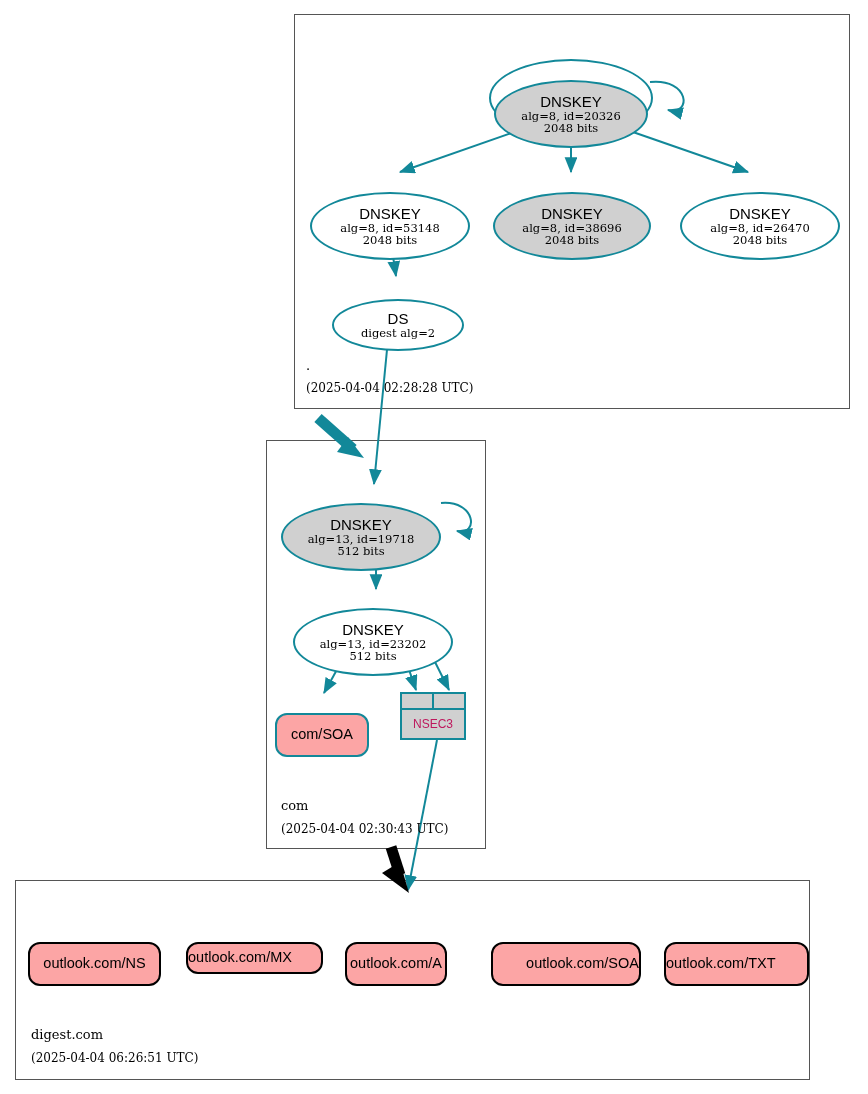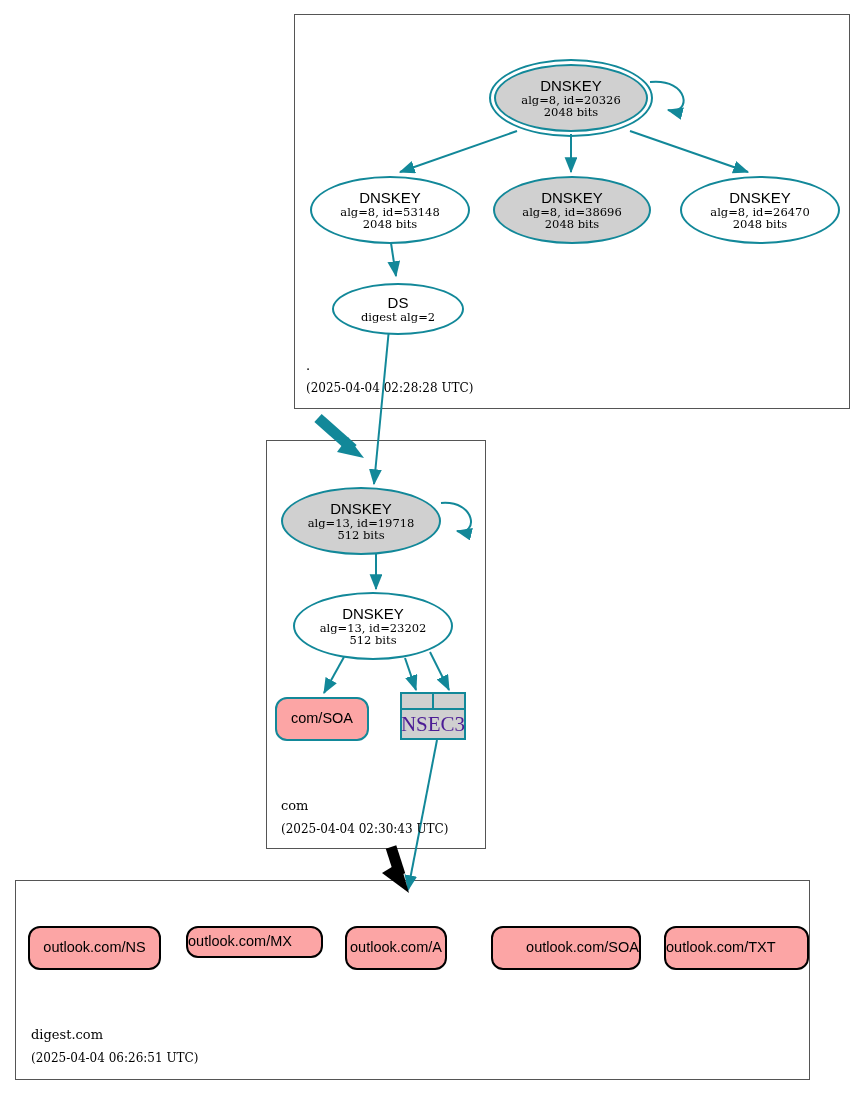--- a/index.html
+++ b/index.html
@@ -49,20 +49,21 @@
   }
   .node {
     position: absolute;
     box-sizing: border-box;
     display: flex;
     flex-direction: column;
     align-items: center;
     justify-content: center;
     text-align: center;
     line-height: 1.08;
+    margin-top: 16px;
   }
   .ellipse-node {
     border: 2px solid #128899;
     border-radius: 50%;
     background: #ffffff;
   }
   .ellipse-node.filled {
     background: #d0d0d0;
   }
   .ellipse-outer {
@@ -112,23 +113,23 @@
     background: #d0d0d0;
   }
   .nsec-cell + .nsec-cell {
     border-left: 2px solid #128899;
   }
   .nsec-body {
     flex: 1 1 auto;
     display: flex;
     align-items: center;
     justify-content: center;
-    font-family: Liberation Serif, serif;
-    font-size: 21px;
-    color: #4c1d95;
+    font-family: Liberation Sans, sans-serif;
+    font-size: 12px;
+    color: #be185d;
   }
 </style>
 </head>
 <body>
 
 <div id="canvas">
 
   <div class="zone-box" style="left:294px; top:14px; width:556px; height:395px;"></div>
   <div class="zone-box" style="left:266px; top:440px; width:220px; height:409px;"></div>
   <div class="zone-box" style="left:15px; top:880px; width:795px; height:200px;"></div>

